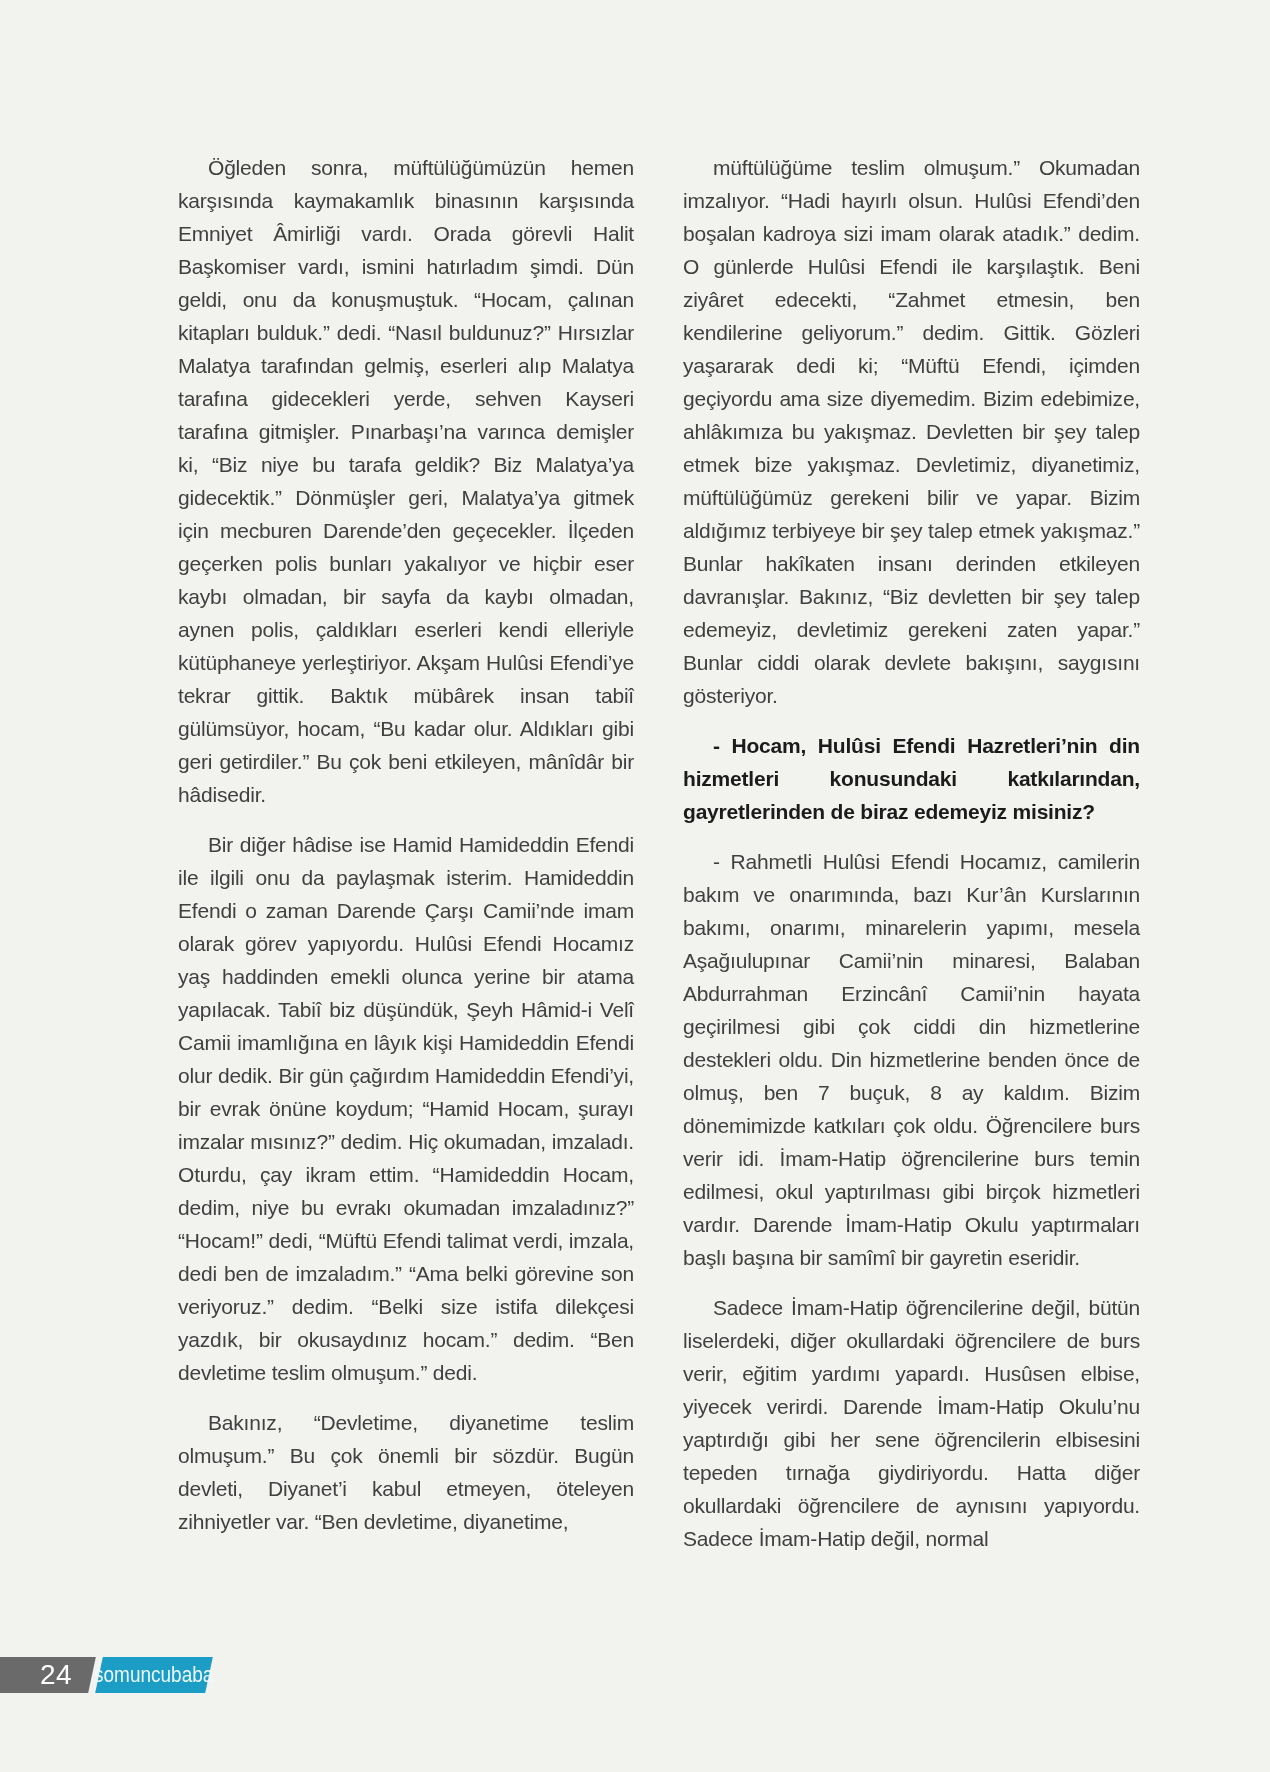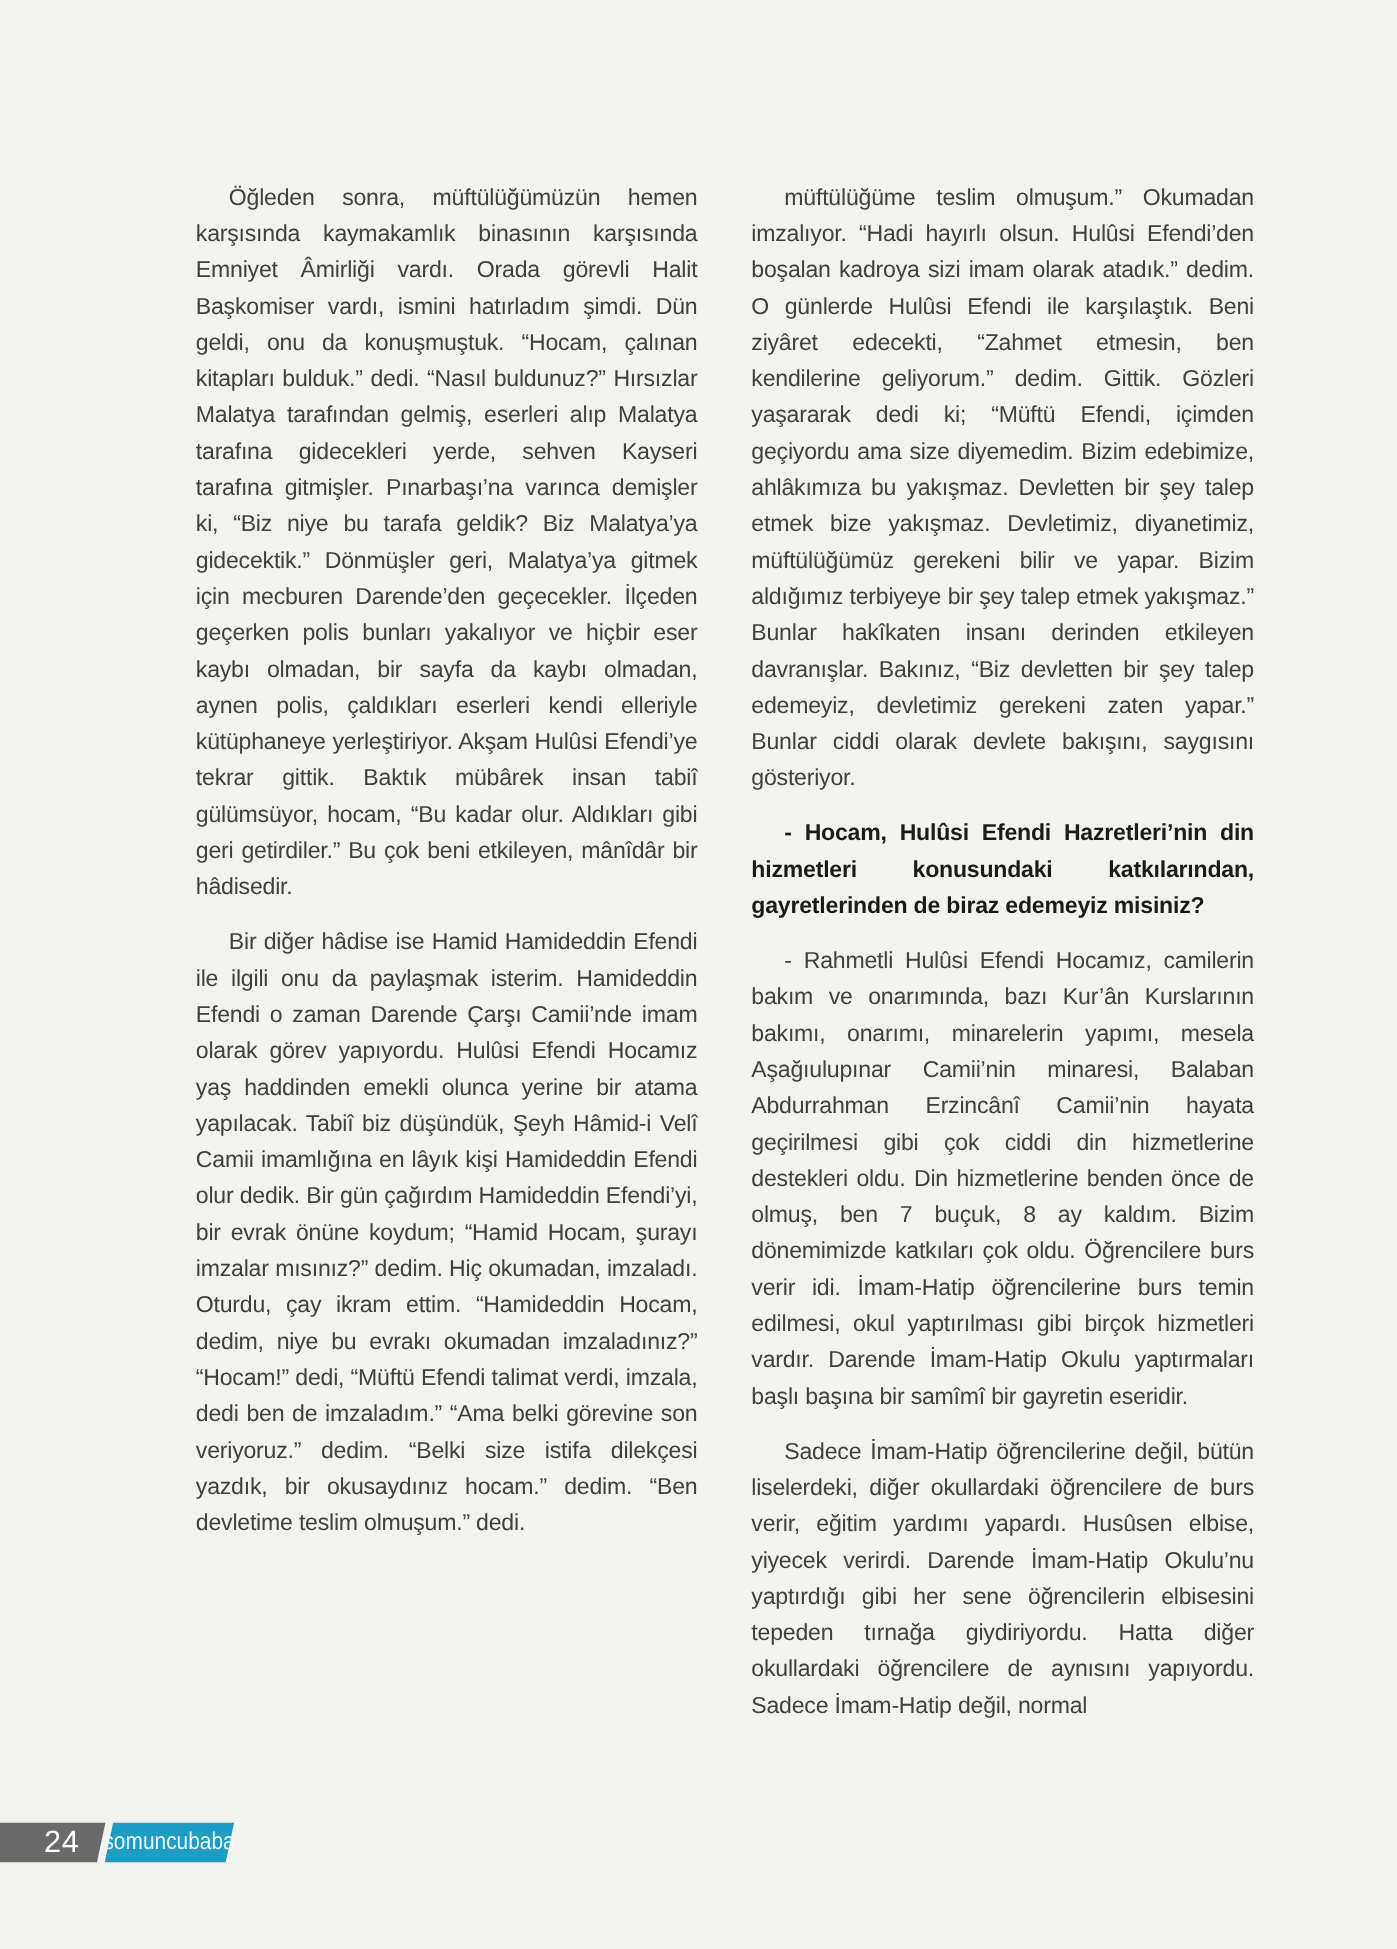--- a/index.html
+++ b/index.html
@@ -15,21 +15,21 @@
     top:151px;
     text-align:justify;
     font-size:21px;
     line-height:33px;
     color:#404040;
     letter-spacing:-0.2px;
   }
   .col-left  { left:178px; width:456px; }
   .col-right { left:683px; width:457px; }
   p.para {
-    margin:12px 0 17px 0;
+    margin:0 0 17px 0;
     text-indent:30px;
   }
   p.question {
     font-weight:bold;
     color:#1b1b1b;
   }
   .footer {
     position:absolute; left:0; top:1657px;
     width:100%; height:36px;
   }
@@ -68,20 +68,21 @@
   }
 </style>
 </head>
 <body>
 
 <div class="page">
 
   <div class="col col-left">
     <p class="para">Öğleden sonra, müftülüğümüzün hemen karşısında kaymakamlık binasının karşısında Emniyet Âmirliği vardı. Orada görevli Halit Başkomiser vardı, ismini hatırladım şimdi. Dün geldi, onu da konuşmuştuk. “Hocam, çalınan kitapları bulduk.” dedi. “Nasıl buldunuz?” Hırsızlar Malatya tarafından gelmiş, eserleri alıp Malatya tarafına gidecekleri yerde, sehven Kayseri tarafına gitmişler. Pınarbaşı’na varınca demişler ki, “Biz niye bu tarafa geldik? Biz Malatya’ya gidecektik.” Dönmüşler geri, Malatya’ya gitmek için mecburen Darende’den geçecekler. İlçeden geçerken polis bunları yakalıyor ve hiçbir eser kaybı olmadan, bir sayfa da kaybı olmadan, aynen polis, çaldıkları eserleri kendi elleriyle kütüphaneye yerleştiriyor. Akşam Hulûsi Efendi’ye tekrar gittik. Baktık mübârek insan tabiî gülümsüyor, hocam, “Bu kadar olur. Aldıkları gibi geri getirdiler.” Bu çok beni etkileyen, mânîdâr bir hâdisedir.</p>
     <p class="para">Bir diğer hâdise ise Hamid Hamideddin Efendi ile ilgili onu da paylaşmak isterim. Hamideddin Efendi o zaman Darende Çarşı Camii’nde imam olarak görev yapıyordu. Hulûsi Efendi Hocamız yaş haddinden emekli olunca yerine bir atama yapılacak. Tabiî biz düşündük, Şeyh Hâmid-i Velî Camii imamlığına en lâyık kişi Hamideddin Efendi olur dedik. Bir gün çağırdım Hamideddin Efendi’yi, bir evrak önüne koydum; “Hamid Hocam, şurayı imzalar mısınız?” dedim. Hiç okumadan, imzaladı. Oturdu, çay ikram ettim. “Hamideddin Hocam, dedim, niye bu evrakı okumadan imzaladınız?” “Hocam!” dedi, “Müftü Efendi talimat verdi, imzala, dedi ben de imzaladım.” “Ama belki görevine son veriyoruz.” dedim. “Belki size istifa dilekçesi yazdık, bir okusaydınız hocam.” dedim. “Ben devletime teslim olmuşum.” dedi.</p>
+    <p class="para">Bakınız, “Devletime, diyanetime teslim olmuşum.” Bu çok önemli bir sözdür. Bugün devleti, Diyanet’i kabul etmeyen, öteleyen zihniyetler var. “Ben devletime, diyanetime,</p>
   </div>
 
   <div class="col col-right">
     <p class="para">müftülüğüme teslim olmuşum.” Okumadan imzalıyor. “Hadi hayırlı olsun. Hulûsi Efendi’den boşalan kadroya sizi imam olarak atadık.” dedim. O günlerde Hulûsi Efendi ile karşılaştık. Beni ziyâret edecekti, “Zahmet etmesin, ben kendilerine geliyorum.” dedim. Gittik. Gözleri yaşararak dedi ki; “Müftü Efendi, içimden geçiyordu ama size diyemedim. Bizim edebimize, ahlâkımıza bu yakışmaz. Devletten bir şey talep etmek bize yakışmaz. Devletimiz, diyanetimiz, müftülüğümüz gerekeni bilir ve yapar. Bizim aldığımız terbiyeye bir şey talep etmek yakışmaz.” Bunlar hakîkaten insanı derinden etkileyen davranışlar. Bakınız, “Biz devletten bir şey talep edemeyiz, devletimiz gerekeni zaten yapar.” Bunlar ciddi olarak devlete bakışını, saygısını gösteriyor.</p>
     <p class="para question">- Hocam, Hulûsi Efendi Hazretleri’nin din hizmetleri konusundaki katkılarından, gayretlerinden de biraz edemeyiz misiniz?</p>
     <p class="para">- Rahmetli Hulûsi Efendi Hocamız, camilerin bakım ve onarımında, bazı Kur’ân Kurslarının bakımı, onarımı, minarelerin yapımı, mesela Aşağıulupınar Camii’nin minaresi, Balaban Abdurrahman Erzincânî Camii’nin hayata geçirilmesi gibi çok ciddi din hizmetlerine destekleri oldu. Din hizmetlerine benden önce de olmuş, ben 7 buçuk, 8 ay kaldım. Bizim dönemimizde katkıları çok oldu. Öğrencilere burs verir idi. İmam-Hatip öğrencilerine burs temin edilmesi, okul yaptırılması gibi birçok hizmetleri vardır. Darende İmam-Hatip Okulu yaptırmaları başlı başına bir samîmî bir gayretin eseridir.</p>
     <p class="para">Sadece İmam-Hatip öğrencilerine değil, bütün liselerdeki, diğer okullardaki öğrencilere de burs verir, eğitim yardımı yapardı. Husûsen elbise, yiyecek verirdi. Darende İmam-Hatip Okulu’nu yaptırdığı gibi her sene öğrencilerin elbisesini tepeden tırnağa giydiriyordu. Hatta diğer okullardaki öğrencilere de aynısını yapıyordu. Sadece İmam-Hatip değil,  normal</p>
   </div>
 
   <div class="footer">

